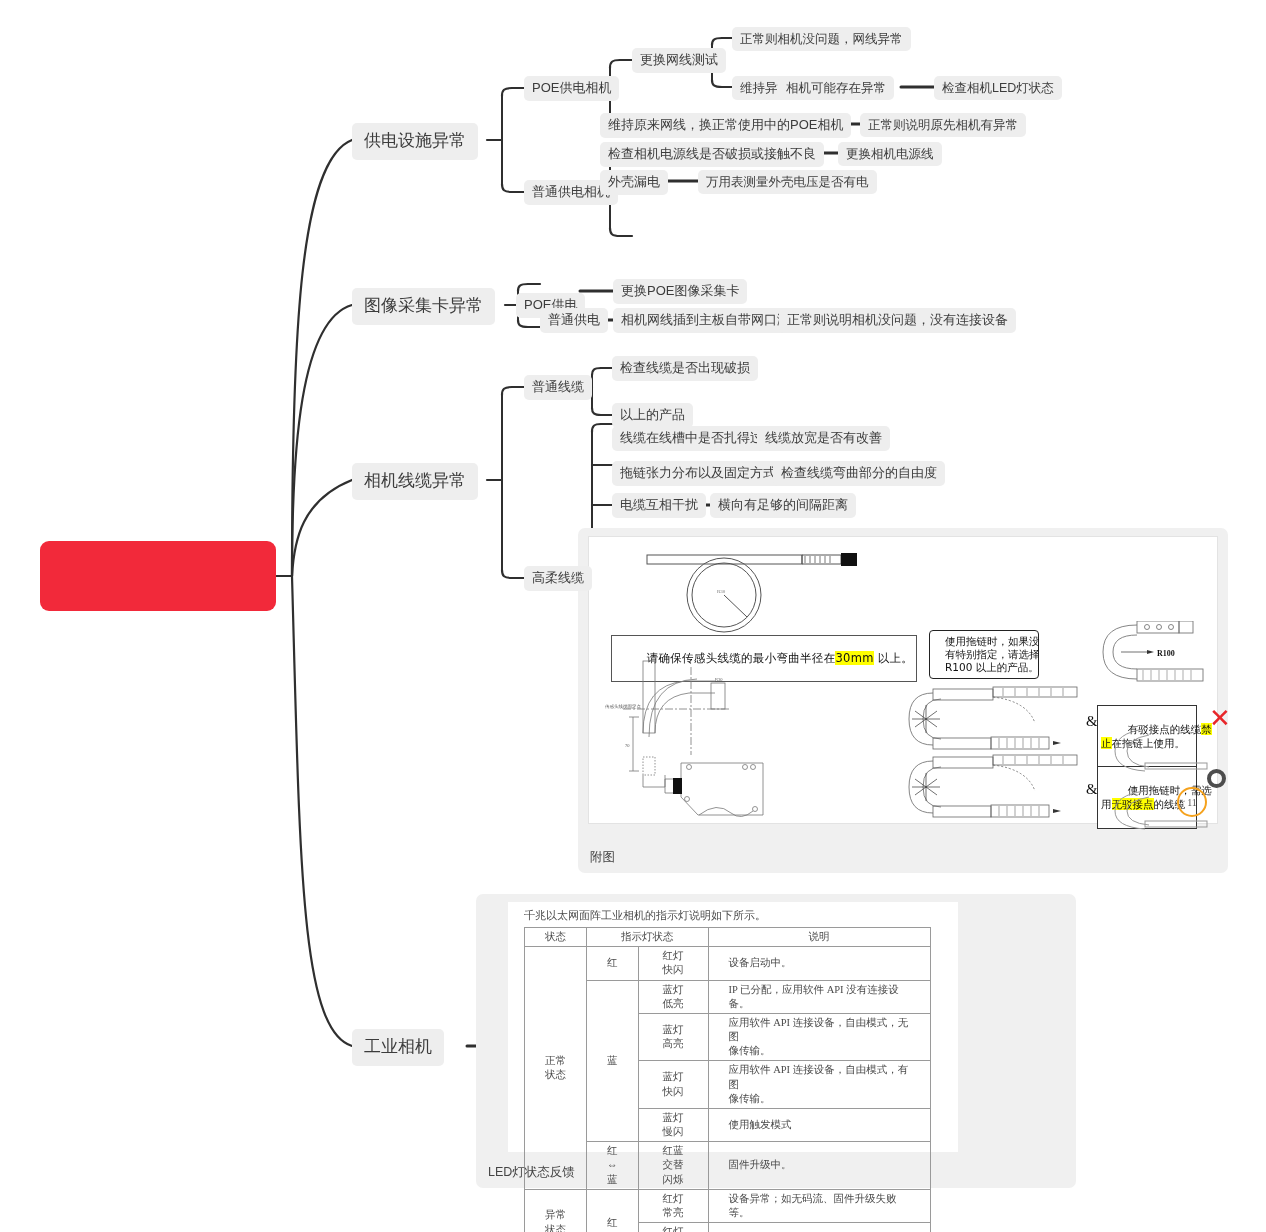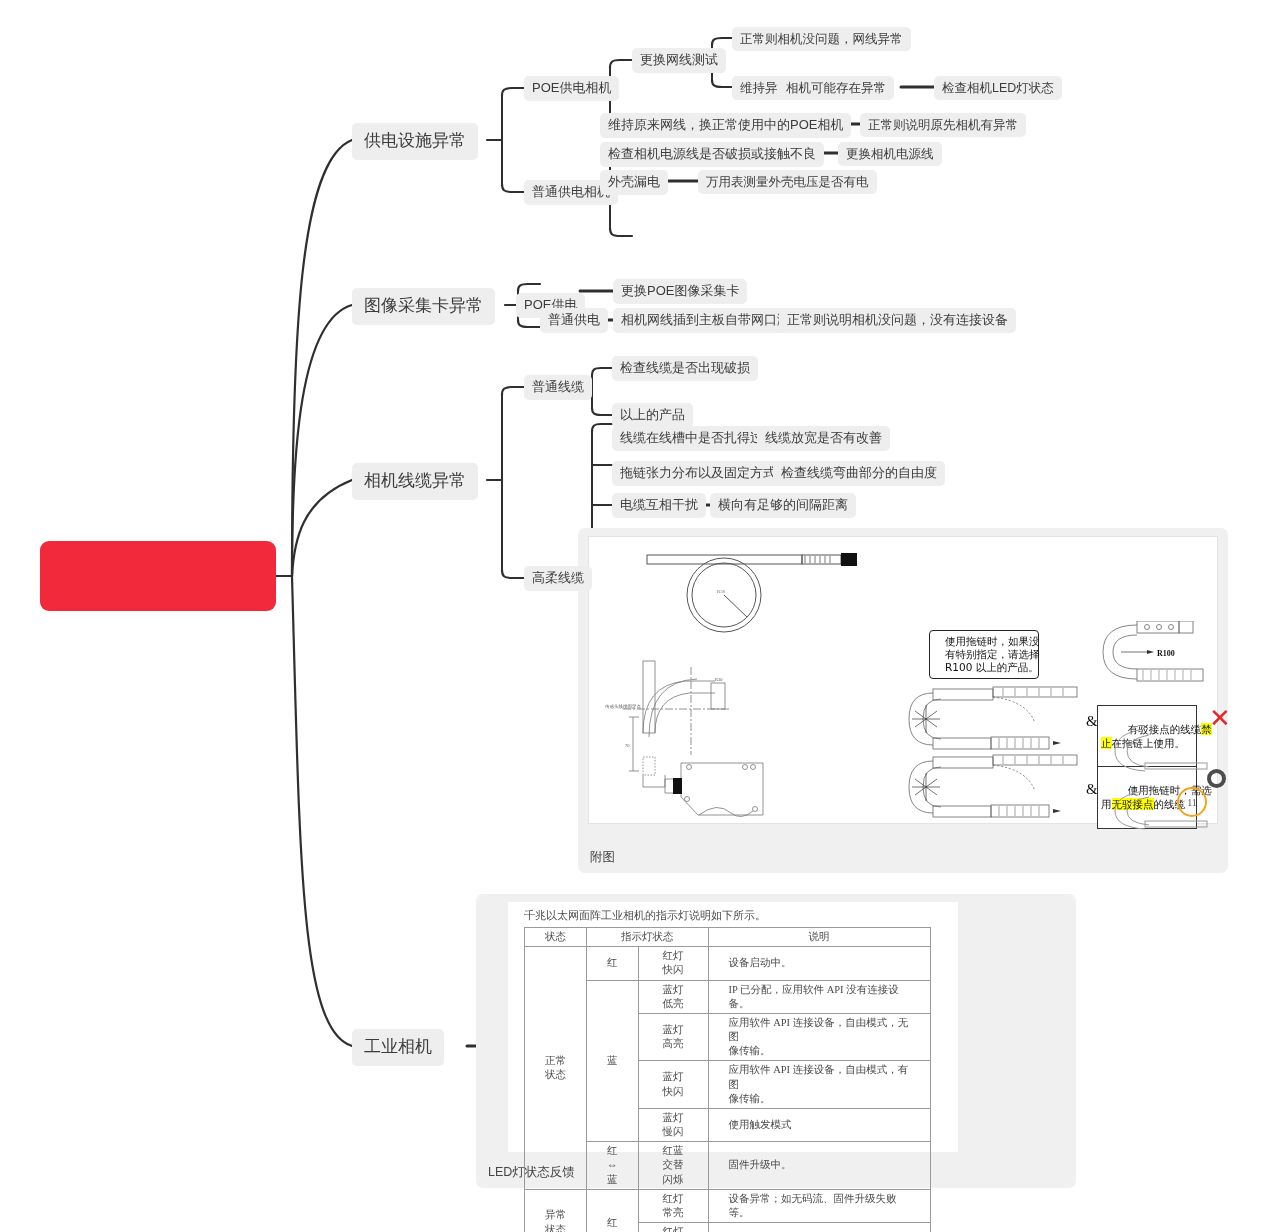--- a/index.html
+++ b/index.html
@@ -371,20 +371,23 @@
             <line x1="186" y1="13" x2="186" y2="20"></line>
             <line x1="191" y1="13" x2="191" y2="20"></line>
             <line x1="196" y1="13" x2="196" y2="20"></line>
             <line x1="201" y1="13" x2="201" y2="20"></line>
           </g>
         </g>
         <rect x="212" y="10" width="16" height="13" fill="#111"></rect>
         <text x="88" y="50" font-size="5" fill="#777" font-family="Liberation Serif, serif">R30</text>
       </svg>
 
+      <div class="fig-label bordered" style="left:22px; top:98px; font-size:11.5px; letter-spacing:0.3px;">
+        <span>请确保传感头线缆的最小弯曲半径在</span><span class="hl">30mm</span><span> 以上。</span>
+      </div>
 
       <svg style="position:absolute; left:14px; top:122px;" width="180" height="160" viewBox="0 0 180 160">
         <g fill="none" stroke="#777" stroke-width="0.8">
           <rect x="40" y="2" width="12" height="72"></rect>
           <path d="M40 74 q0 -48 42 -52 l30 0"></path>
           <path d="M52 74 q0 -36 34 -40 l26 0"></path>
           <path d="M46 78 q0 -56 48 -58"></path>
           <rect x="108" y="24" width="14" height="26"></rect>
           <line x1="20" y1="50" x2="128" y2="50" stroke-dasharray="8,2,2,2"></line>
           <line x1="88" y1="8" x2="88" y2="96" stroke-dasharray="8,2,2,2"></line>

